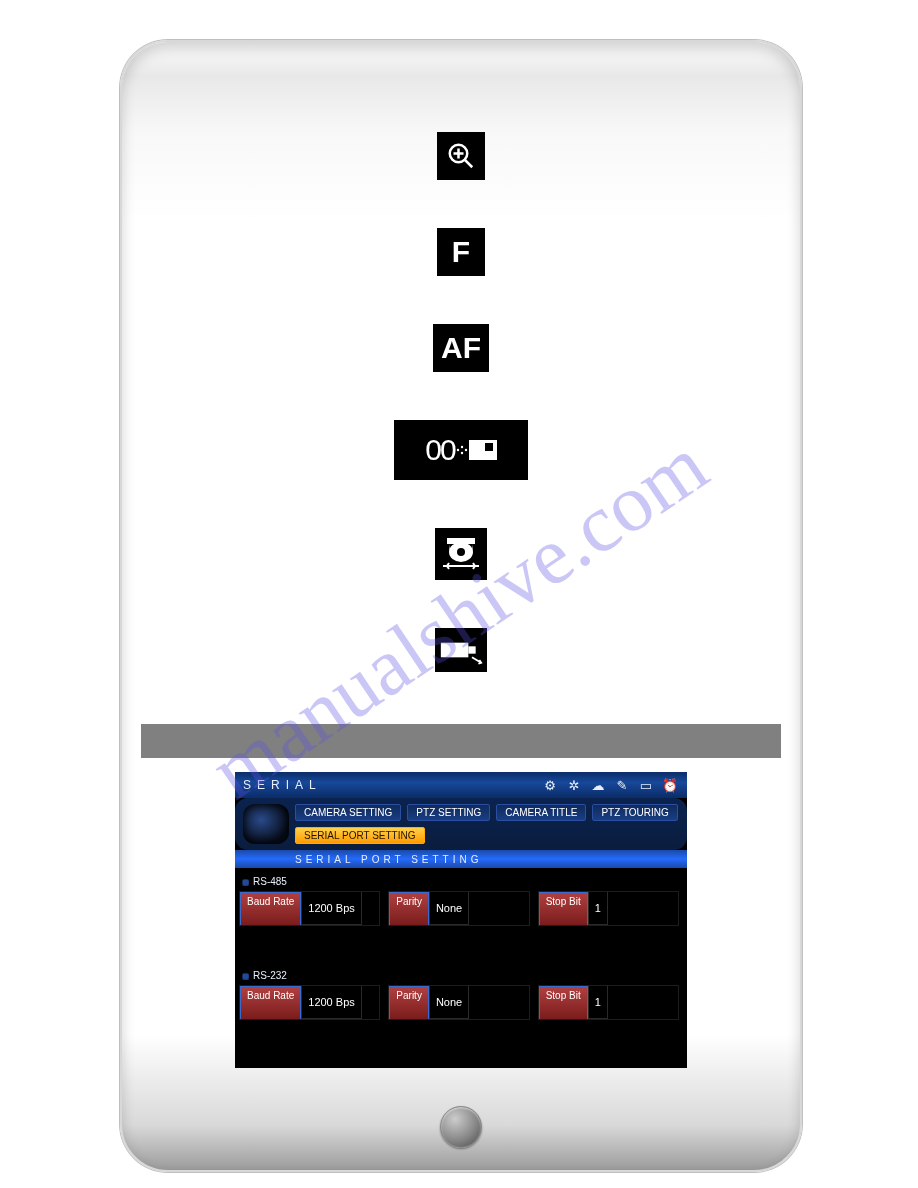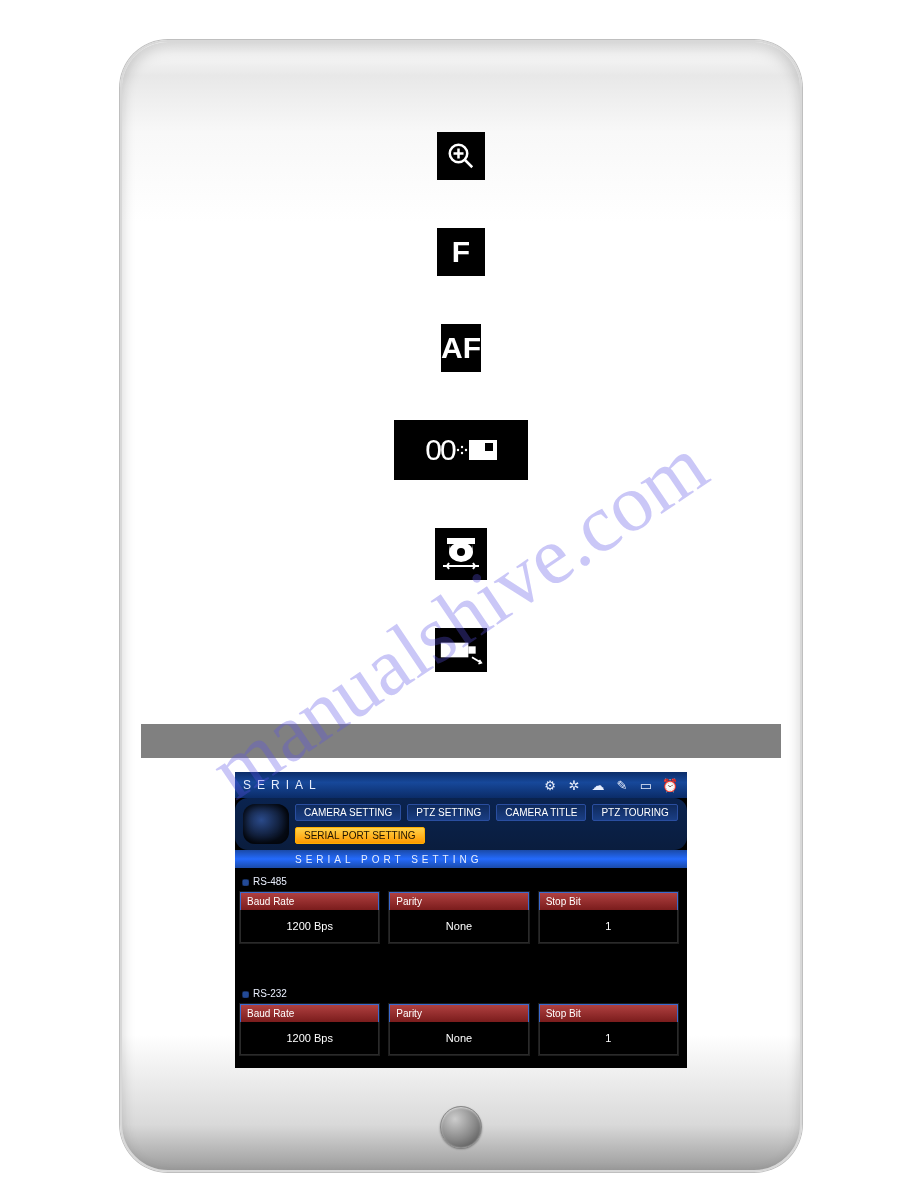--- a/index.html
+++ b/index.html
@@ -155,21 +155,21 @@
   .group-name::before {
     content: ""; width:8px;height:8px; background:#234a96; display:inline-block;
     box-shadow: 2px 0 #234a96, 0 2px #234a96, 2px 2px #234a96; transform: scale(.6);
   }
   .group-row {
     display: flex; gap: 8px;
   }
   .cell {
     flex: 1;
     border: 1px solid #1d1d1d;
-    display: flex; flex-direction: column;
+    display: flex; flex-direction: row;
   }
   .cell-head {
     background: linear-gradient(#b04040, #7a1c1c);
     padding: 3px 6px;
     font-size: 10px;
     border: 1px solid #3a6ad0;
     border-bottom: none;
   }
   .cell-val {
     background: #000;
@@ -207,21 +207,21 @@
           <line x1="15" y1="15" x2="21" y2="21"></line>
           <line x1="10" y1="6" x2="10" y2="14"></line>
           <line x1="6" y1="10" x2="14" y2="10"></line>
         </svg>
       </div>
 
       <div class="icon-block sq">
         <span>F</span>
       </div>
 
-      <div class="icon-block sq" style="width:40px;">
+      <div class="icon-block sq" style="width:56px;">
         <span>AF</span>
       </div>
 
       <div class="icon-block rect" style="width:118px;">
         <span class="zeros">00</span>
         <svg class="dots" viewBox="0 0 14 14">
           <circle cx="3" cy="7" r="1.2" fill="#fff"></circle>
             <circle cx="7" cy="4" r="1.2" fill="#fff"></circle>
           <circle cx="7" cy="10" r="1.2" fill="#fff"></circle>
             <circle cx="11" cy="7" r="1.2" fill="#fff"></circle>

